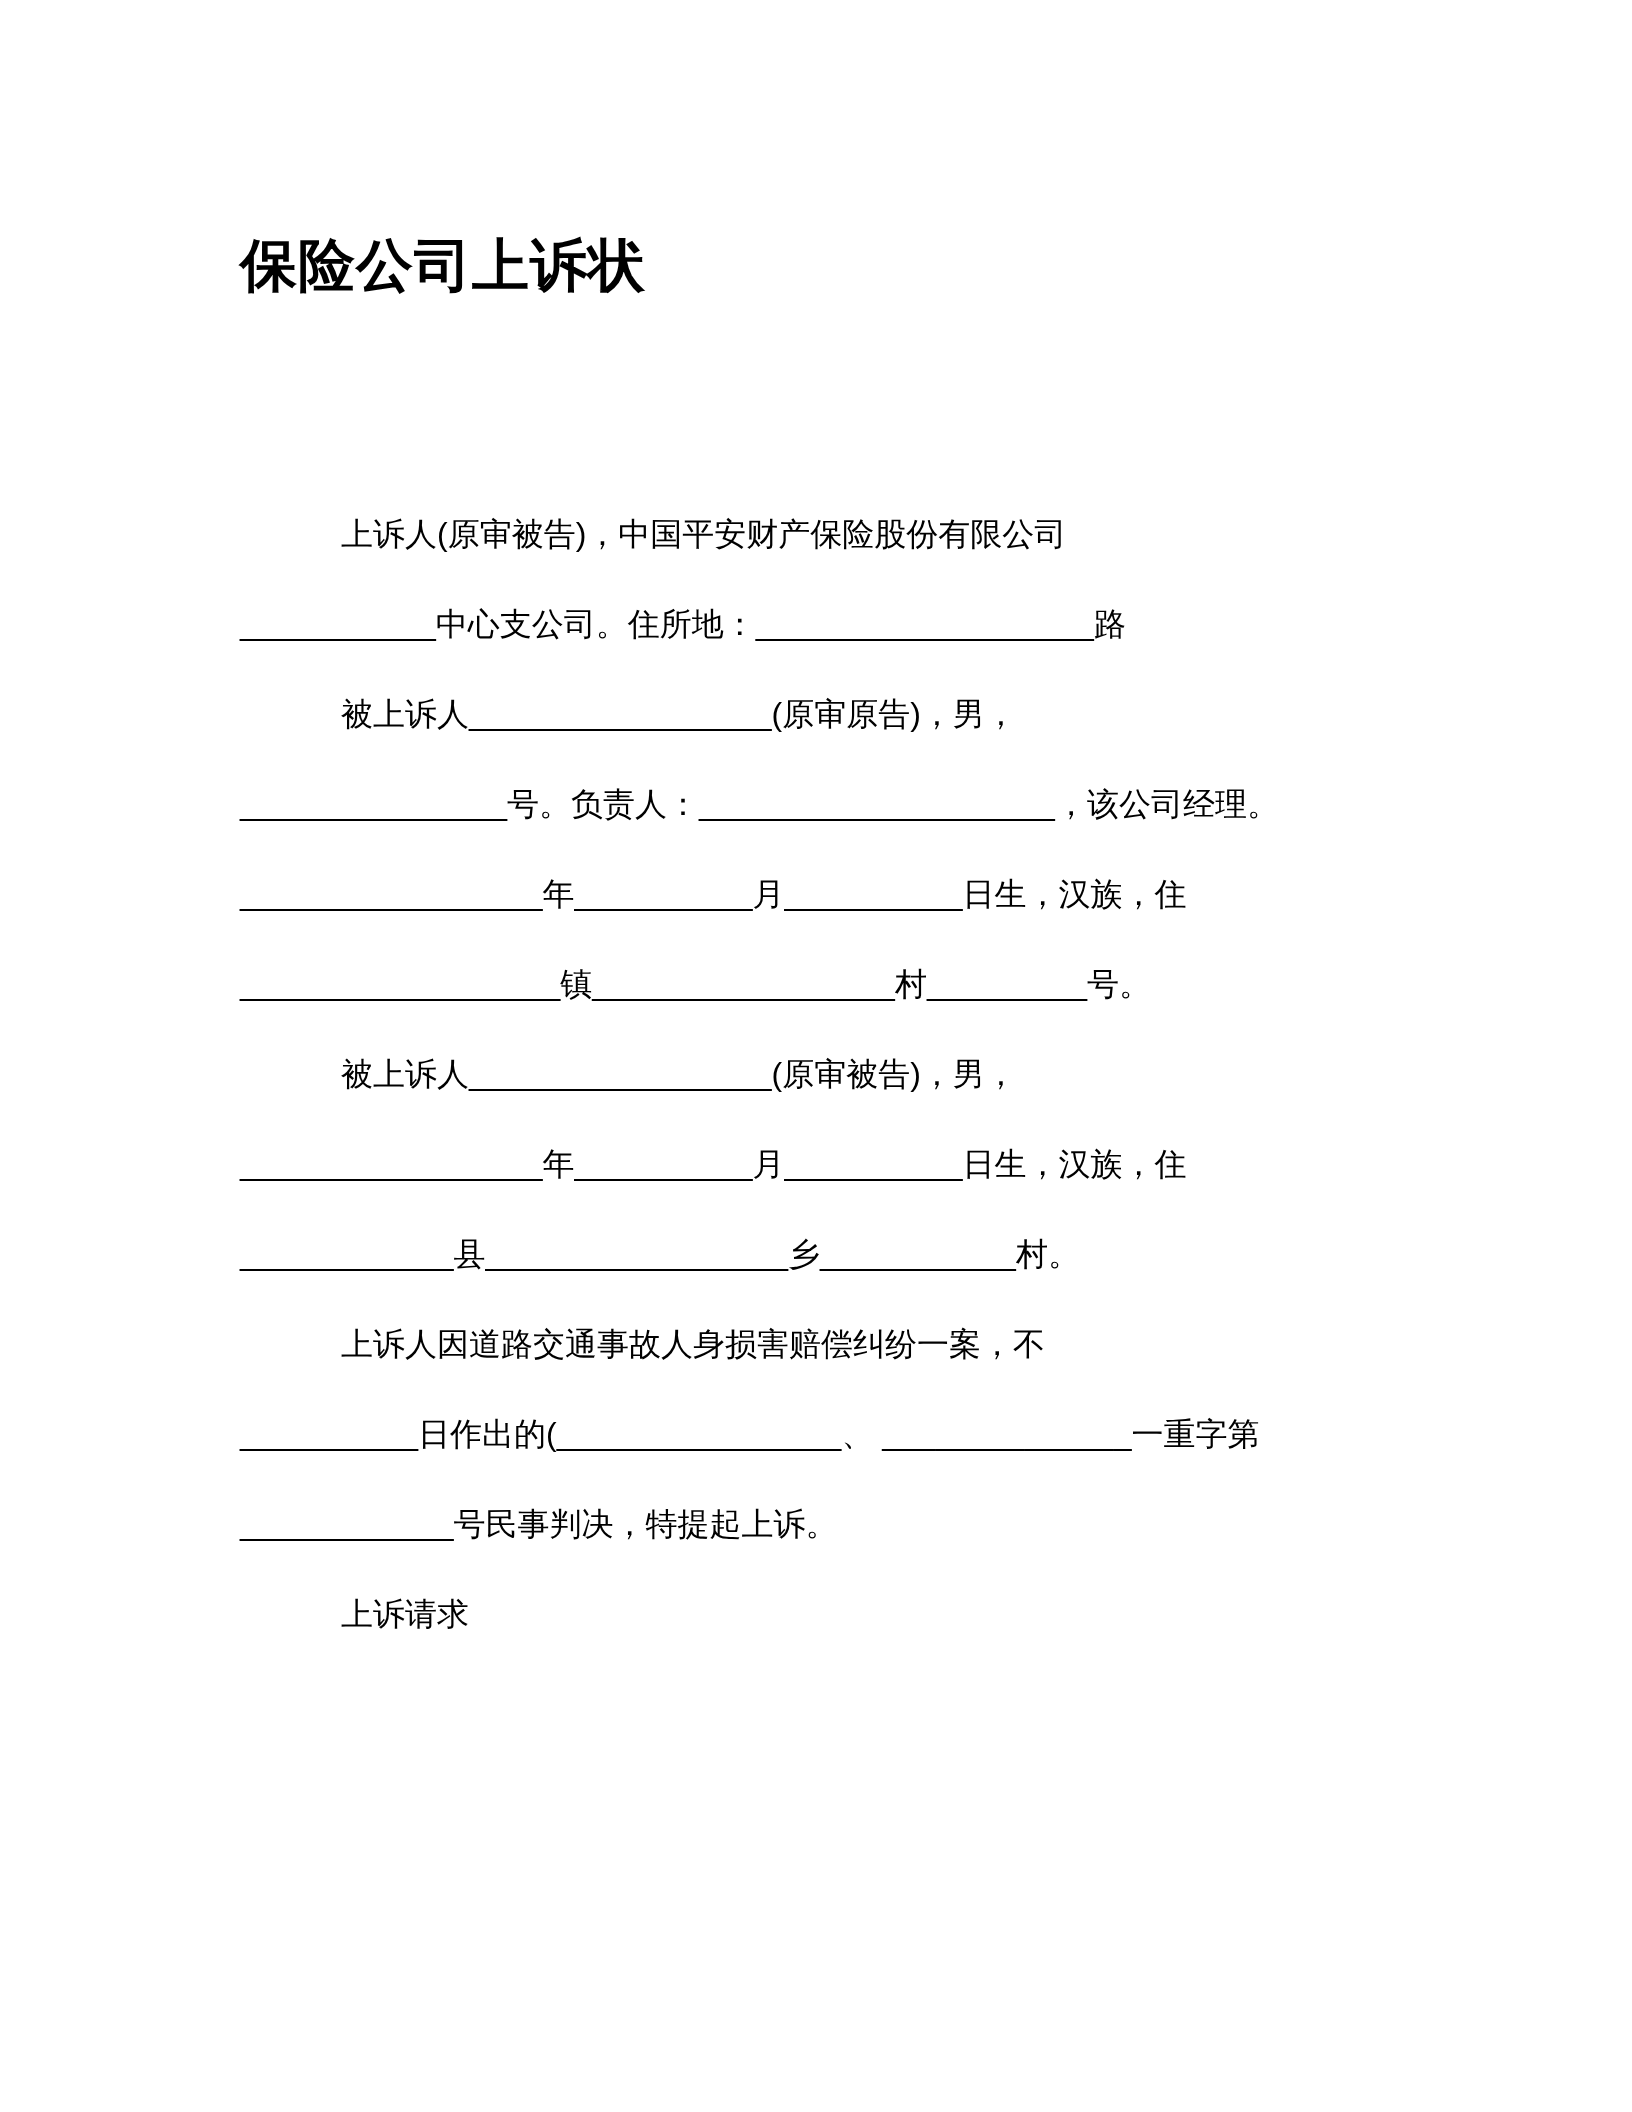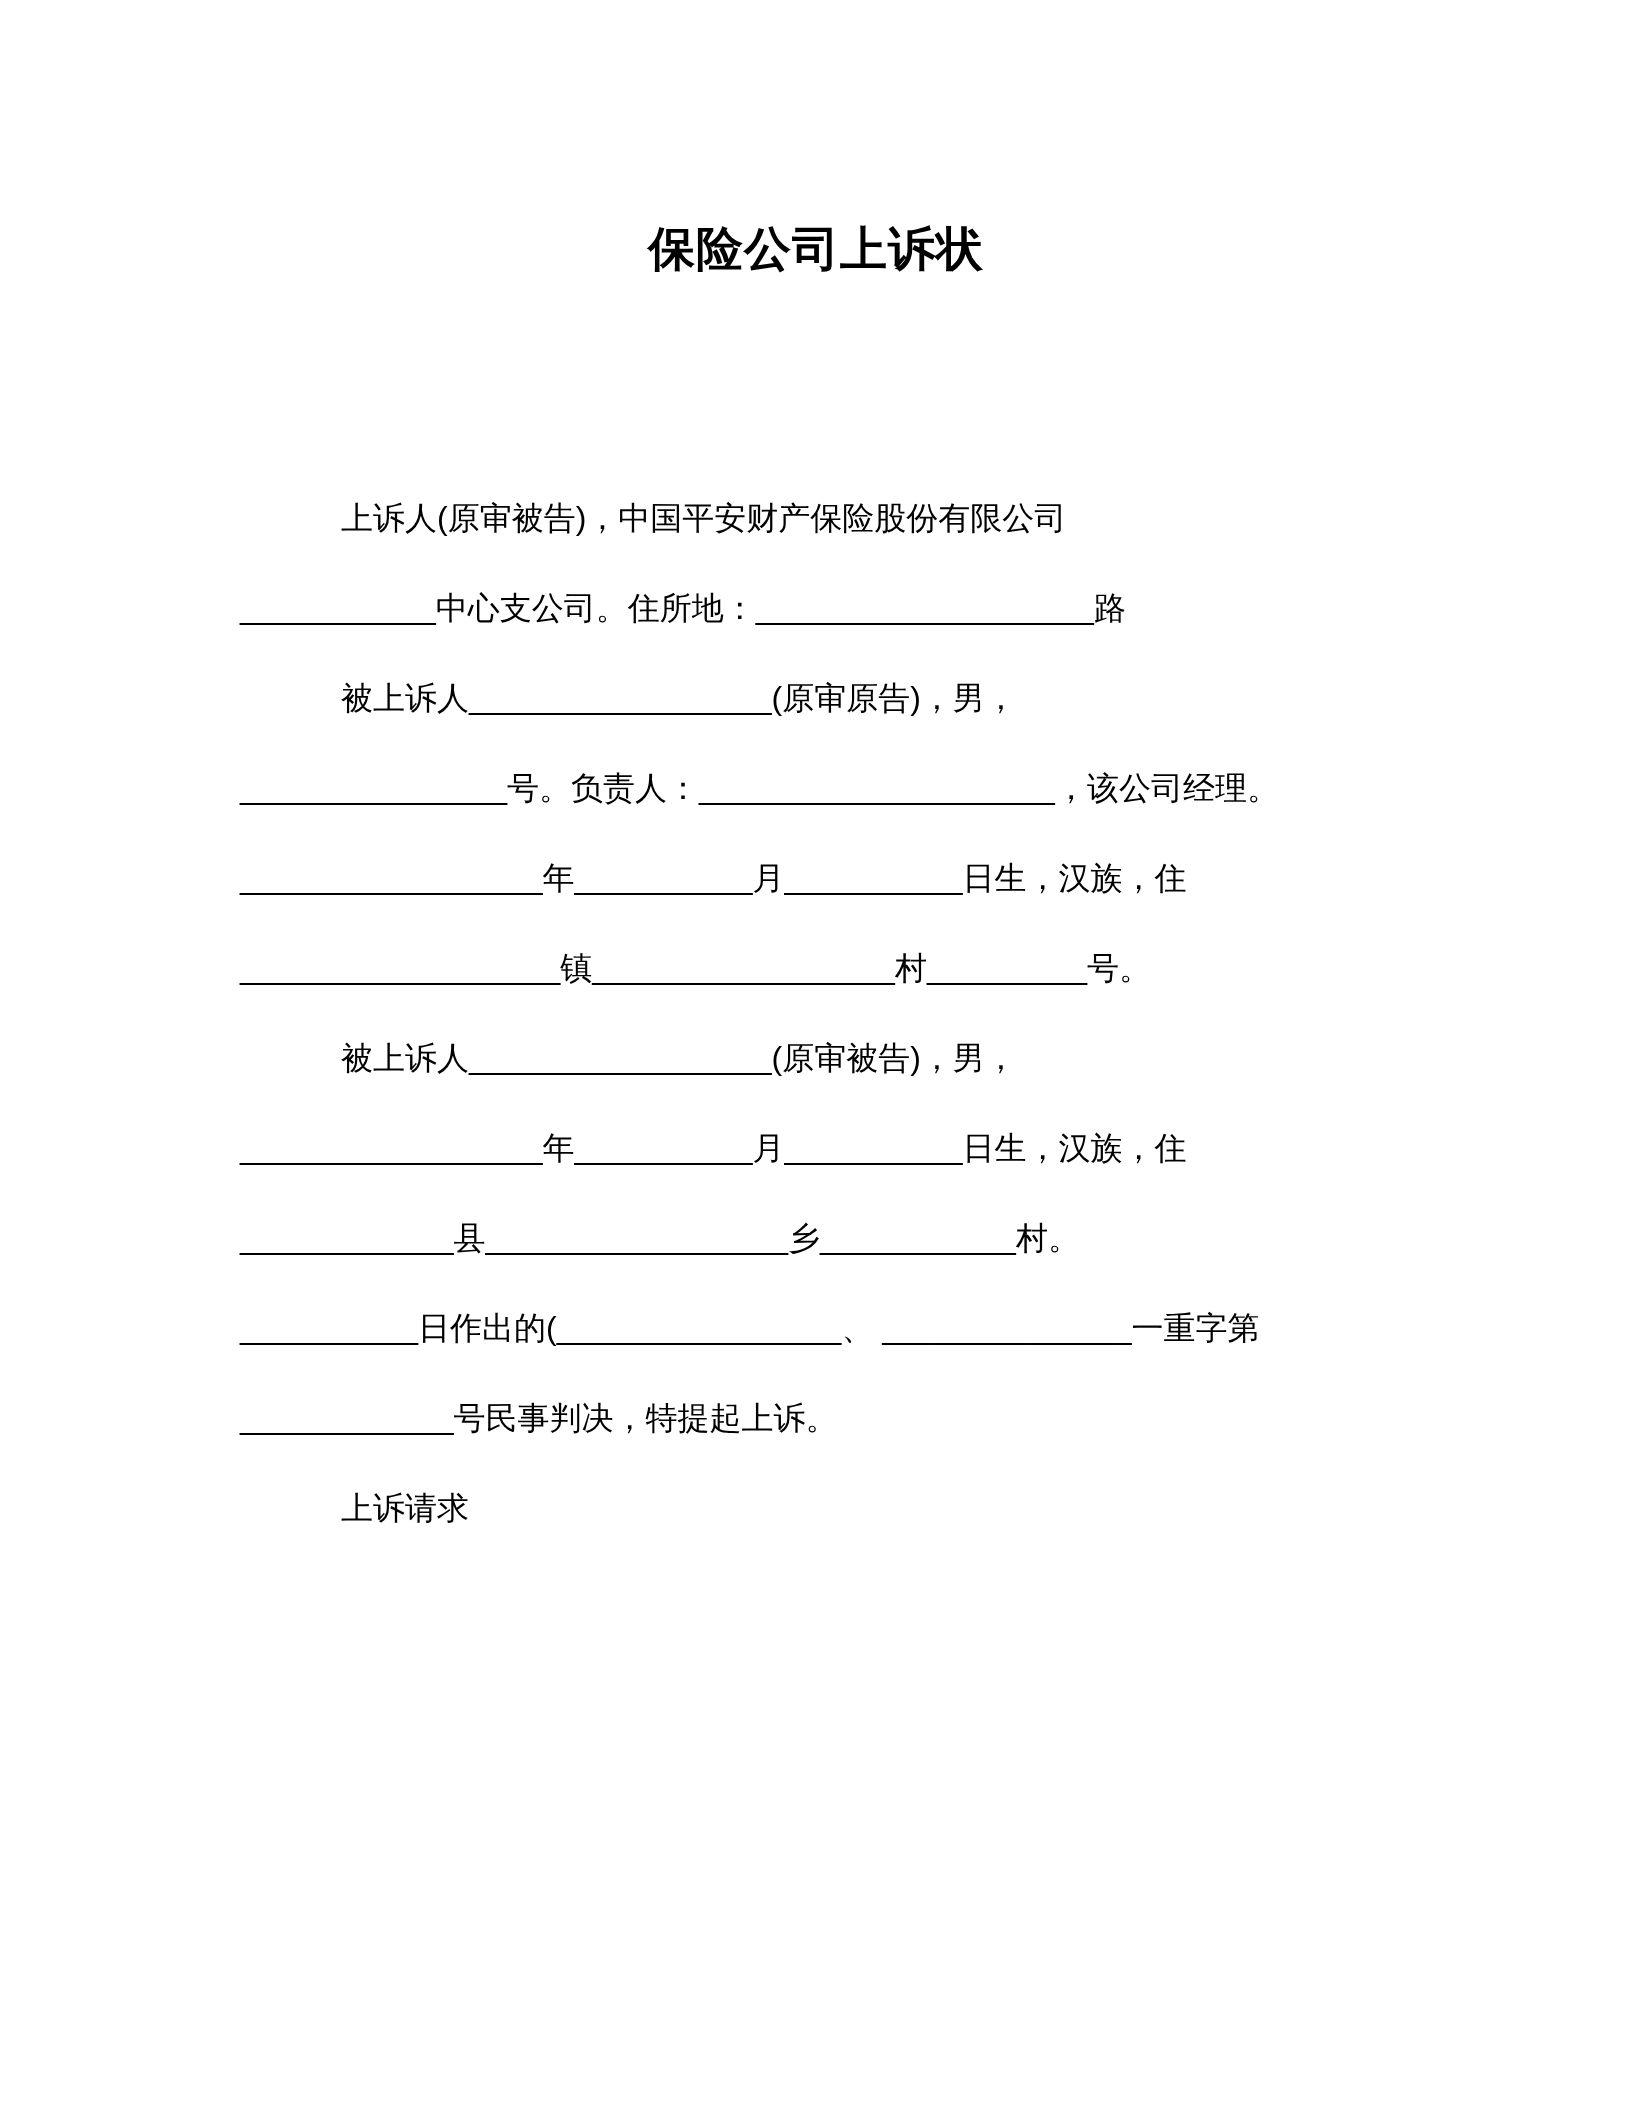--- a/index.html
+++ b/index.html
@@ -17,25 +17,24 @@
     color: #000000;
   }
   .doc {
     position: absolute;
     top: 0;
     left: 240px;
     width: 1152px;
     padding-top: 218px;
   }
   .doc-title {
-    margin: 0 0 193px 0;
-    font-size: 47px;
+    margin: 16px 0 193px 0;
+    font-size: 57px;
     line-height: 62px;
     font-weight: bold;
-    text-align: center;
     letter-spacing: 1px;
     white-space: nowrap;
   }
   .doc-line {
     font-size: 32px;
     line-height: 90px;
     font-weight: normal;
     white-space: nowrap;
     letter-spacing: 0;
   }
@@ -55,18 +54,19 @@
     <div class="doc-line indent">被上诉人_________________(原审原告)，男，</div>
 
     <div class="doc-line">_______________号。负责人：____________________，该公司经理。</div>
     <div class="doc-line">_________________年__________月__________日生，汉族，住</div>
     <div class="doc-line">__________________镇_________________村_________号。</div>
 
     <div class="doc-line indent">被上诉人_________________(原审被告)，男，</div>
     <div class="doc-line">_________________年__________月__________日生，汉族，住</div>
     <div class="doc-line">____________县_________________乡___________村。</div>
 
+    <div class="doc-line indent">上诉人因道路交通事故人身损害赔偿纠纷一案，不</div>
     <div class="doc-line">__________日作出的(________________、 ______________一重字第</div>
     <div class="doc-line">____________号民事判决，特提起上诉。</div>
 
     <div class="doc-line indent">上诉请求</div>
   </div>
 </div>
 
 </body></html>

